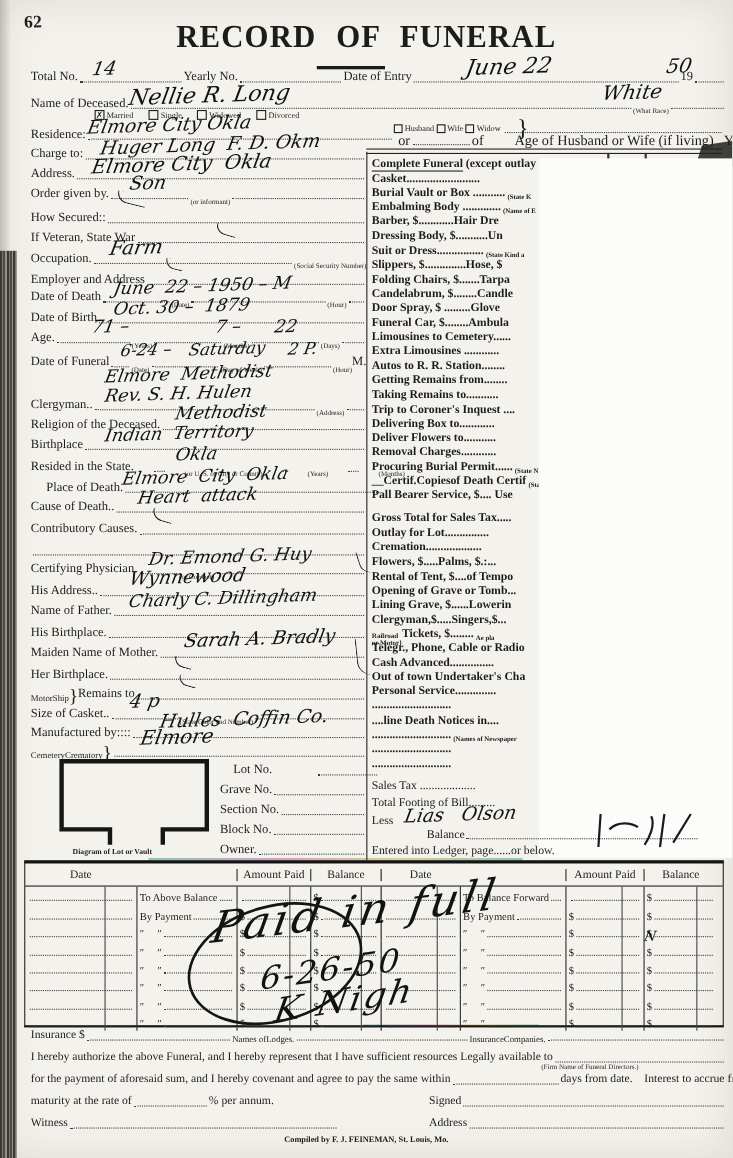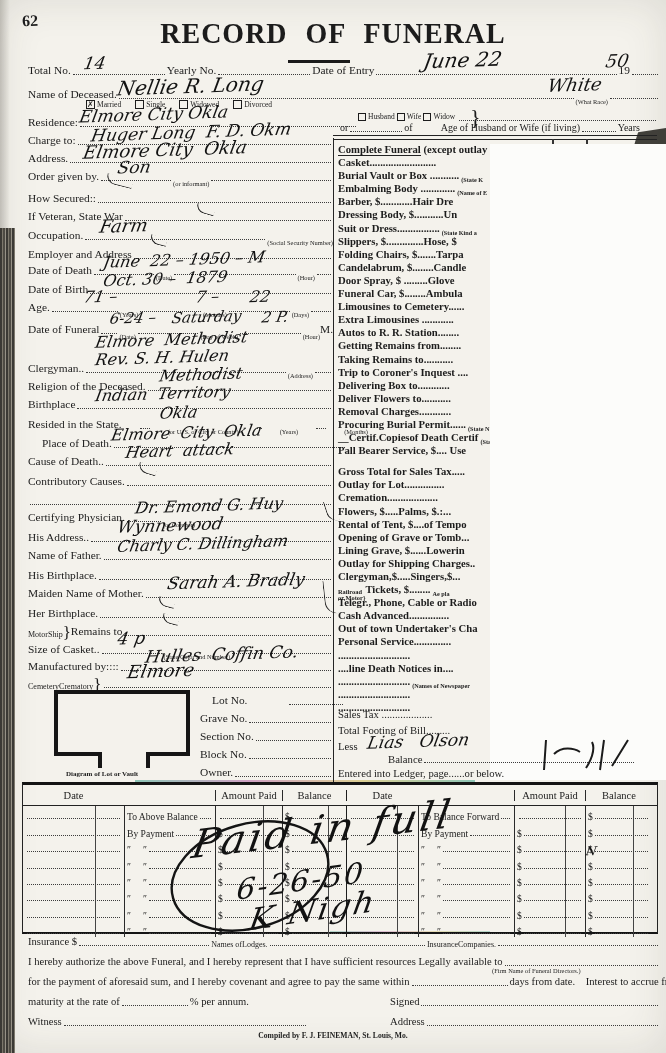--- a/index.html
+++ b/index.html
@@ -132,21 +132,21 @@
         </span><span class="cbl" style="margin-right:2px;">
           <span class="cb" style="width:6px;height:6px;"></span>
           <span>Wife</span>
         </span><span class="cbl" style="margin-right:2px;">
           <span class="cb" style="width:6px;height:6px;"></span>
           <span>Widow</span>
         </span></span>
     <span class="lead"></span>
   </div>
   <span class="brace" style="position:absolute;left:470px;top:110px;font-size:22px;">}</span>
-  <div class="row" style="left:340px;top:124px;width:300px;height:10px;font-size:10px;">
+  <div class="row" style="left:362px;top:124px;width:300px;height:10px;font-size:13px;">
     <span class="lab">or</span>
     <span class="lead" style="flex:0 0 52px;"></span>
     <span class="lab">of</span>
     <span class="lab" style="margin-left:28px;">Age of Husband or Wife (if living)</span>
     <span class="lead"></span>
     <span class="lab">Years</span>
   </div>
 
   <div class="row" style="left:28px;top:114px;width:330px;">
     <span class="lab">Residence:</span>
@@ -666,29 +666,20 @@
         <span class="ct">Opening of Grave or Tomb...</span>
         <span class="ccap"></span>
       </div>
       <div class="crow">
         <span class="stack">
           <span></span>
           <span></span>
         </span>
         <span class="ru"></span>
         <span class="ct">Lining Grave, $......Lowerin</span>
-        <span class="ccap"></span>
-      </div>
-      <div class="crow">
-        <span class="stack">
-          <span></span>
-          <span></span>
-        </span>
-        <span class="ru"></span>
-        <span class="ct">Outlay for Shipping Charges..</span>
         <span class="ccap"></span>
       </div>
       <div class="crow">
         <span class="stack">
           <span></span>
           <span></span>
         </span>
         <span class="ru"></span>
         <span class="ct">Clergyman,$.....Singers,$...</span>
         <span class="ccap"></span>

